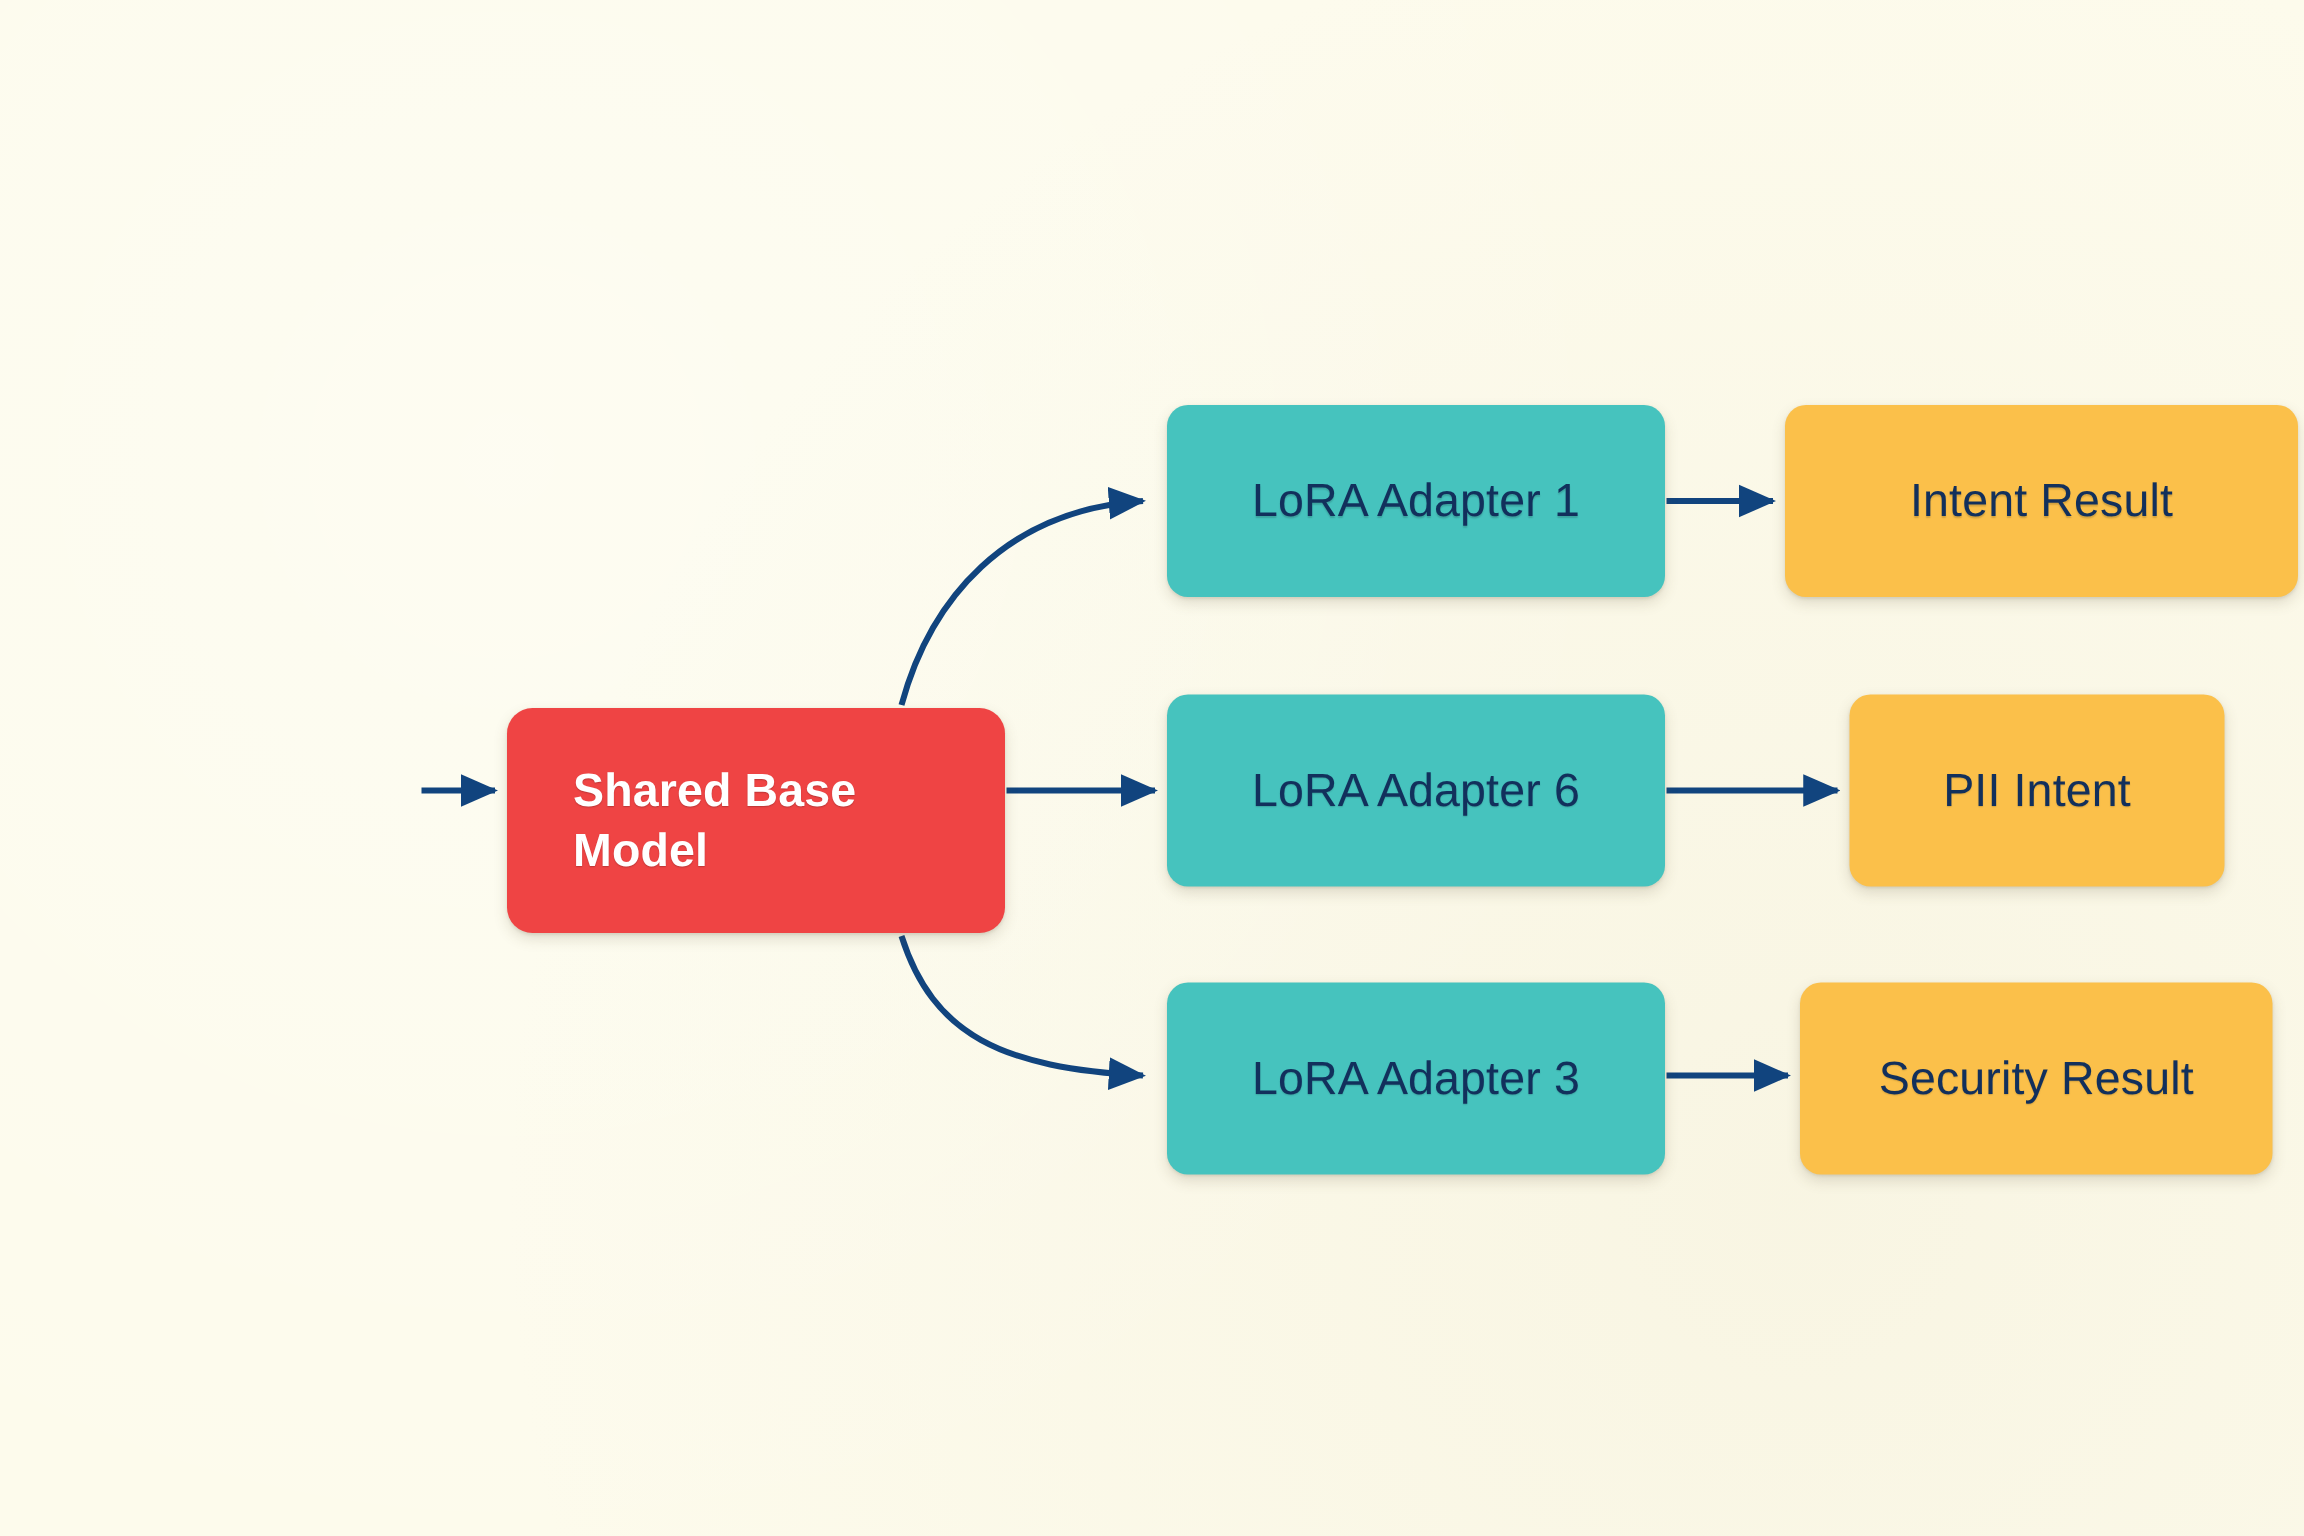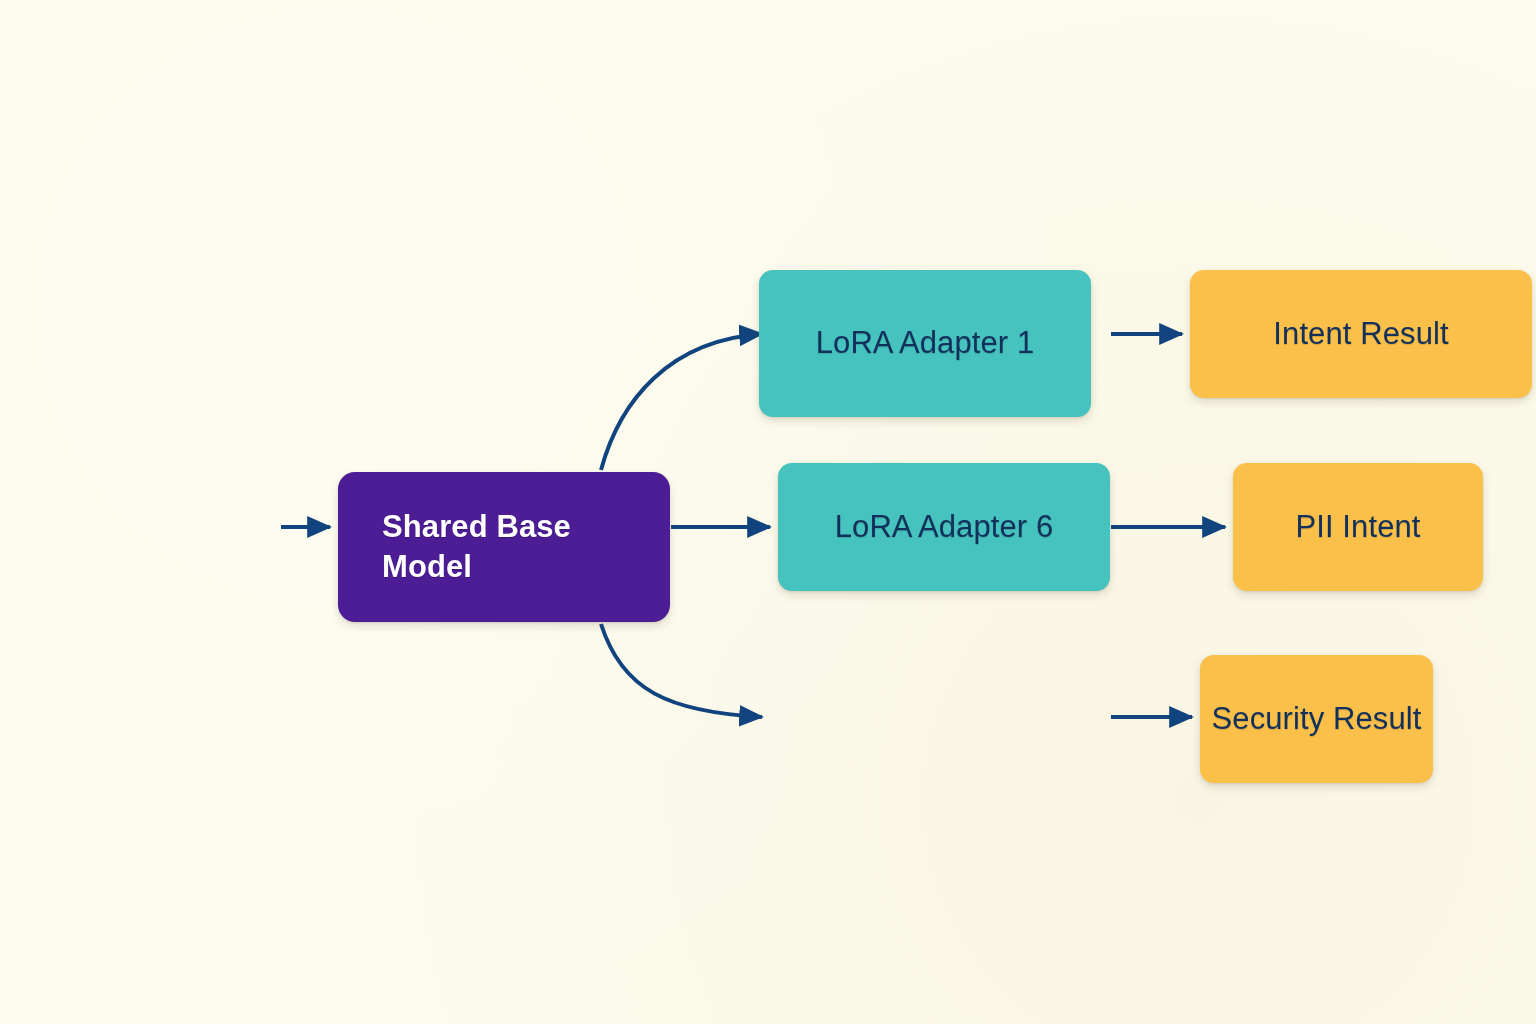--- a/index.html
+++ b/index.html
@@ -45,21 +45,21 @@
     text-shadow: 0 1px 1px rgba(0,0,0,0.22);
   }
   .node-input {
     background: #9a4fce;
     color: #ffffff;
     justify-content: center;
     font-size: 31px;
     font-weight: 700;
   }
   .node-base {
-    background: #4c1d95;
+    background: #ef4444;
     color: #ffffff;
     justify-content: flex-start;
     padding-left: 44px;
     padding-right: 20px;
     font-size: 31px;
     font-weight: 700;
     border-radius: 17px;
   }
   .node-adapter {
     background: #46c3be;
@@ -123,34 +123,37 @@
     <path class="wire" marker-end="url(#arrow)" d="M 1111 527 L 1225 527"></path>
     <path class="wire" marker-end="url(#arrow)" d="M 1111 717 L 1192 717"></path>
   </svg>
 
 
   <div class="node node-base" style="left:338px; top:472px; width:332px; height:150px;">
     <span class="label">Shared Base
 Model</span>
   </div>
 
-  <div class="node node-adapter" style="left:759px; top:270px; width:332px; height:147px;">
+  <div class="node node-adapter" style="left:778px; top:270px; width:332px; height:128px;">
     <span class="label">LoRA Adapter 1</span>
   </div>
 
   <div class="node node-adapter" style="left:778px; top:463px; width:332px; height:128px;">
     <span class="label">LoRA Adapter 6</span>
   </div>
 
+  <div class="node node-adapter" style="left:778px; top:655px; width:332px; height:128px;">
+    <span class="label">LoRA Adapter 3</span>
+  </div>
 
   <div class="node node-result" style="left:1190px; top:270px; width:342px; height:128px;">
     <span class="label">Intent Result</span>
   </div>
 
   <div class="node node-result" style="left:1233px; top:463px; width:250px; height:128px;">
     <span class="label">PII Intent</span>
   </div>
 
-  <div class="node node-result" style="left:1200px; top:655px; width:233px; height:128px;justify-content:center;">
+  <div class="node node-result" style="left:1200px; top:655px; width:315px; height:128px;justify-content:center;">
     <span class="label">Security Result</span>
   </div>
 
 </div>
 
 </body></html>

